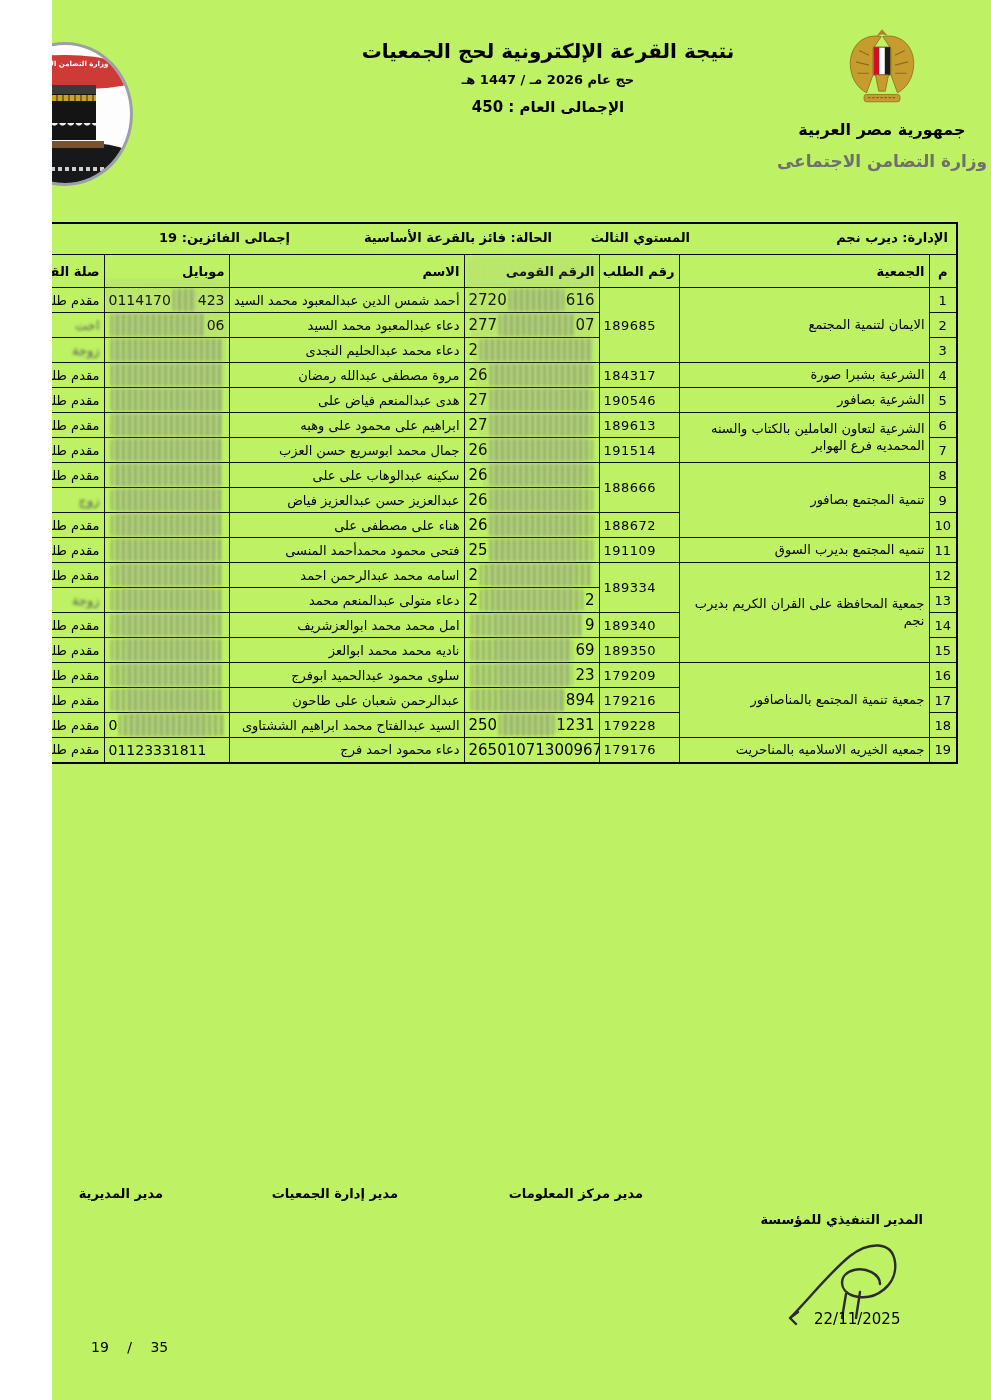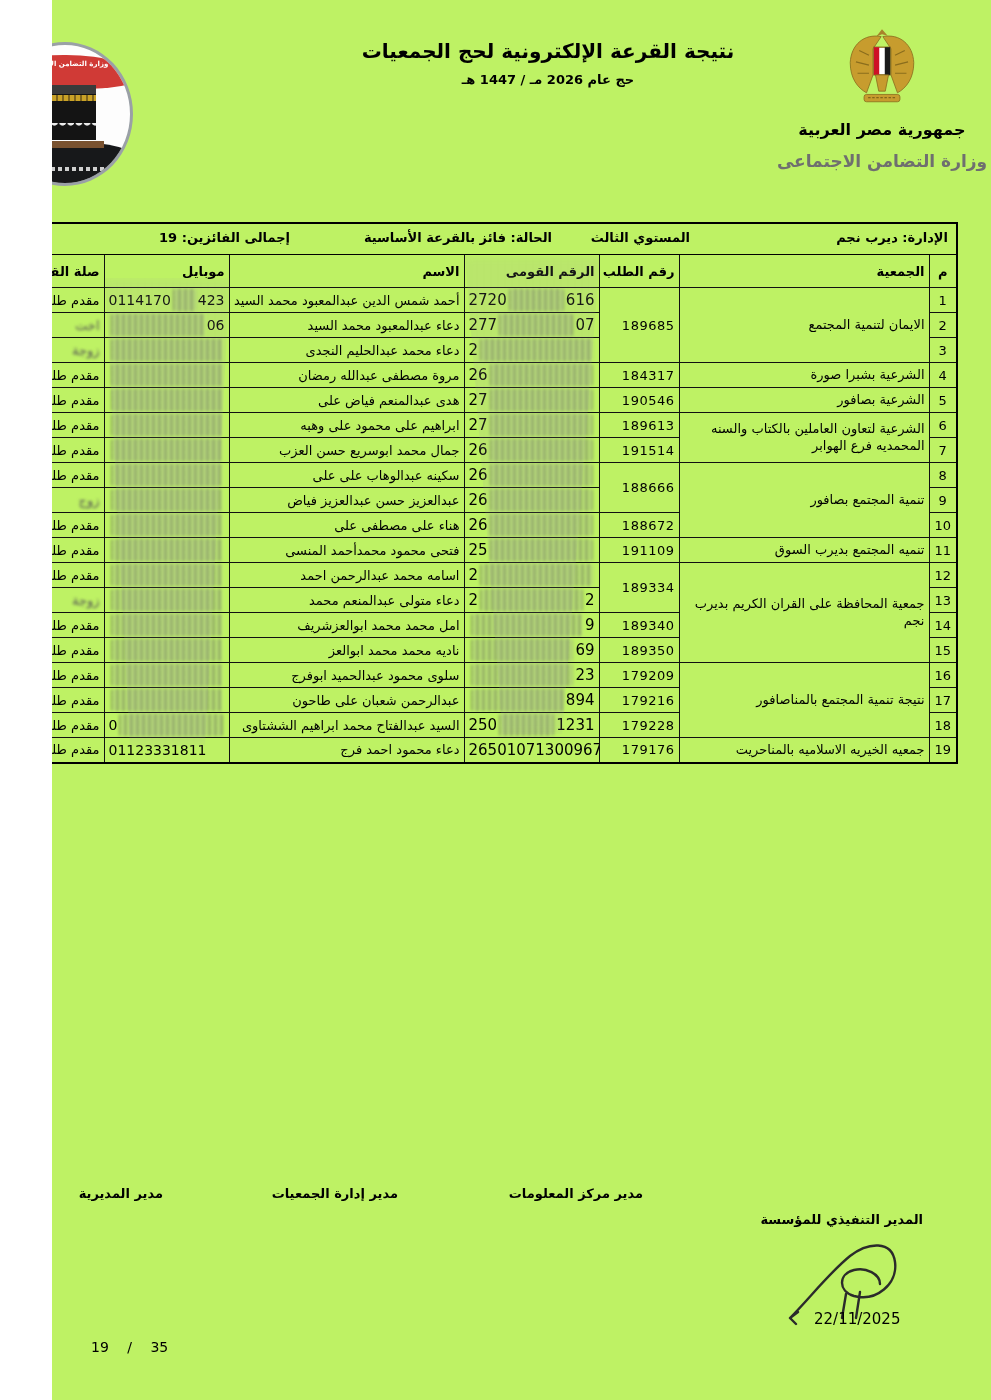--- a/index.html
+++ b/index.html
@@ -38,21 +38,21 @@
   .table-wrap{position:absolute;top:222px;right:33px;width:925px;}
   table.main{border-collapse:collapse;table-layout:fixed;width:925px;direction:rtl;border:2px solid #000;}
   table.main td{border:1px solid #111;padding:0 4px;overflow:hidden;white-space:nowrap;box-sizing:border-box;}
   tr.info-row td{height:30px;border-bottom:1px solid #000;}
   tr.head-row td{height:33px;font-weight:bold;font-size:13px;text-align:right;vertical-align:middle;}
   tr.data-row td{height:25px;font-size:13px;vertical-align:middle;}
   .info-cell{position:relative;height:30px;font-weight:bold;font-size:13px;}
   .info-cell span{position:absolute;top:6px;white-space:nowrap;}
   .c-num{text-align:center;font-size:14px;}
   .c-assoc{text-align:right;font-size:13px;white-space:normal !important;line-height:1.25;}
-  .c-req{text-align:right;font-size:15px;letter-spacing:.5px;}
+  .c-req{text-align:left;font-size:15px;letter-spacing:.5px;}
   .c-name{text-align:right;font-size:13px;}
   .numwrap{display:flex;direction:ltr;align-items:center;height:100%;font-size:15px;}
   .numwrap .smear{flex:1;align-self:stretch;margin:1px 2px;border-radius:2px;
      background:repeating-linear-gradient(90deg,rgba(90,90,90,.5) 0 2px,rgba(215,215,215,.15) 2px 4px,rgba(135,135,135,.4) 4px 6px);
      filter:blur(1.7px);}
   .mob .numwrap{font-size:14px;}
   .soft{filter:blur(.7px);}
   .c-rel{text-align:right;font-size:13px;}
   .c-rel span[data-blur="true"]{filter:blur(1.4px);color:#555;}
   .haze{position:absolute;pointer-events:none;filter:blur(5px);
@@ -72,20 +72,21 @@
   .footer-date{position:absolute;top:1310px;left:762px;font-size:15px;direction:ltr;}
 </style>
 </head>
 <body>
 
 <div class="page">
 
   <div class="title-block">
     <div class="t1">نتيجة القرعة الإلكترونية لحج الجمعيات</div>
     <div class="t2">حج عام 2026 مـ / 1447 هـ</div>
+    <div class="t4">الإجمالى العام : 450</div>
   </div>
 
   <div class="gov">
     <svg class="eagle" width="82" height="88" viewBox="0 0 100 108">
       <path d="M50 4 L57 12 L50 10 L43 13 Z" fill="#a8822a"></path>
       <path d="M49 13 C28 9 12 23 11 45 C11 64 20 76 31 82 L39 60 L39 28 Z" fill="#c79c2e" stroke="#8a6d1d" stroke-width="1"></path>
       <path d="M51 13 C72 9 88 23 89 45 C89 64 80 76 69 82 L61 60 L61 28 Z" fill="#c79c2e" stroke="#8a6d1d" stroke-width="1"></path>
       <path d="M22 30 L34 36 M18 44 L34 48 M20 58 L34 58 M78 30 L66 36 M82 44 L66 48 M80 58 L66 58" stroke="#8a6d1d" stroke-width="1.4" fill="none"></path>
       <rect x="40" y="26" width="20" height="34" fill="#fff" stroke="#8a6d1d" stroke-width="1.5"></rect>
       <rect x="40" y="26" width="6.6" height="34" fill="#ce1126"></rect>
@@ -415,21 +416,21 @@
         <td class="c-name">ناديه محمد محمد ابوالعز</td>
         <td class="c-id mob">
               <div class="numwrap">
                 <span class="smear"></span>
               </div>
             </td>
         <td class="c-rel"><span data-blur="false">مقدم طلب</span></td>
       </tr>
       <tr class="data-row">
         <td class="c-num">16</td>
-        <td class="c-assoc" rowspan="3">نتيجة تنمية المجتمع بالمناصافور</td>
+        <td class="c-assoc" rowspan="3">جمعية تنمية المجتمع بالمناصافور</td>
         <td class="c-req">179209</td>
         <td class="c-id">
               <div class="numwrap">
                 <span></span>
                 <span class="smear"></span>
                 <span>23</span>
               </div>
             </td>
         <td class="c-name">سلوى محمود عبدالحميد ابوفرج</td>
         <td class="c-id mob">

